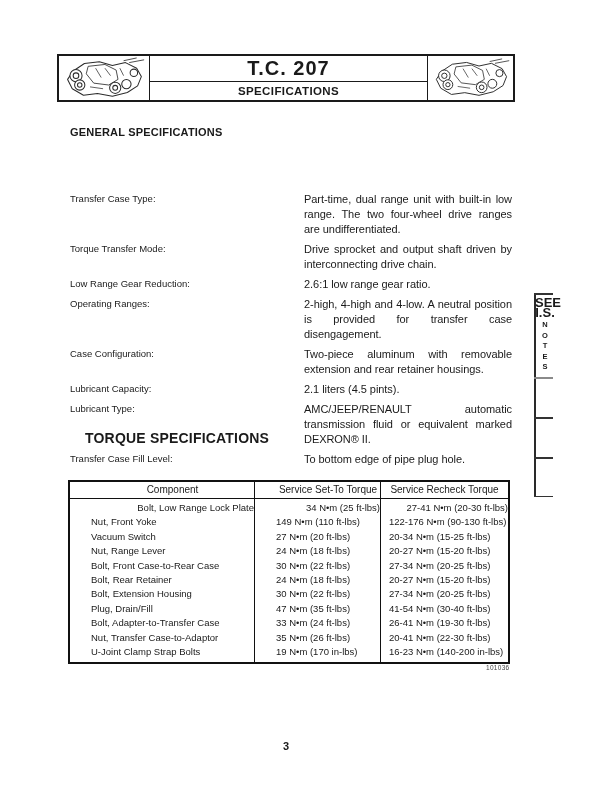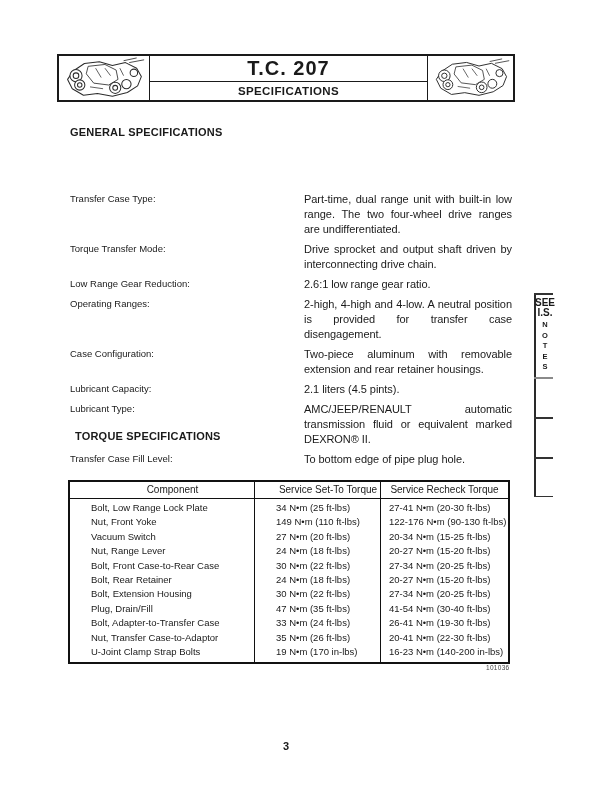--- a/index.html
+++ b/index.html
@@ -50,46 +50,46 @@
   
   .side-tab-vline { position: absolute; left: 534px; top: 293px; width: 1.5px; height: 204px; background: #2a2a2a; }
   .side-tick { position: absolute; left: 534px; width: 19px; height: 1.5px; background: #333; }
   .side-tick.t1 { top: 293px; }
   .side-tick.t2 { top: 377px; background: #8a8a8a; }
   .side-tick.t3 { top: 417px; }
   .side-tick.t4 { top: 457px; }
   .side-tick.t5 { top: 495.5px; }
   .side-tab-text {
     position: absolute; left: 535px; top: 298px; width: 20px;
-    text-align: center; font-size: 10px; font-weight: bold; line-height: 10px;
+    text-align: center; font-size: 13px; font-weight: bold; line-height: 10px;
   }
   .side-tab-letters {
     position: absolute; left: 535px; top: 320px; width: 20px;
     text-align: center; font-size: 7.5px; font-weight: bold; line-height: 10.5px;
   }
 
   
   .torque-heading {
-    position: absolute; left: 75px; top: 430px;
-    font-size: 11px; font-weight: bold; letter-spacing: 0.2px;
+    position: absolute; left: 85px; top: 430px;
+    font-size: 14px; font-weight: bold; letter-spacing: 0.2px;
   }
   .torque-table {
     position: absolute; left: 68px; top: 480px; width: 442px;
     border: 2px solid #111; background: #fff;
   }
   .t-row { display: grid; grid-template-columns: 185px 126px 1fr; }
   .t-head .t-cell {
     font-size: 10px; line-height: 16.5px; height: 17px;
     text-align: center; border-bottom: 1.5px solid #111;
   }
   .t-body .t-cell {
     font-size: 9.5px; line-height: 14.4px; height: 14.4px;
     padding-left: 8px; white-space: nowrap; overflow: hidden;
   }
-  .t-body .t-row:first-child .t-cell { padding-top: 2px; height: 16.4px; }
+  .t-body .t-row:first-child .t-cell { padding-top: 2px; height: 16.4px; text-align: right; }
   .t-body .t-row:last-child  .t-cell { padding-bottom: 3px; height: 17.4px; }
   .t-cell.c1, .t-cell.c2 { border-right: 1.5px solid #111; padding-left: 21px; }
 
   .footer-code {
     position: absolute; left: 486px; top: 664px;
     font-size: 6.5px; color: #444; letter-spacing: 0.3px;
   }
   .page-number {
     position: absolute; left: 57px; top: 740px; width: 458px;
     text-align: center; font-size: 11px; font-weight: bold;

